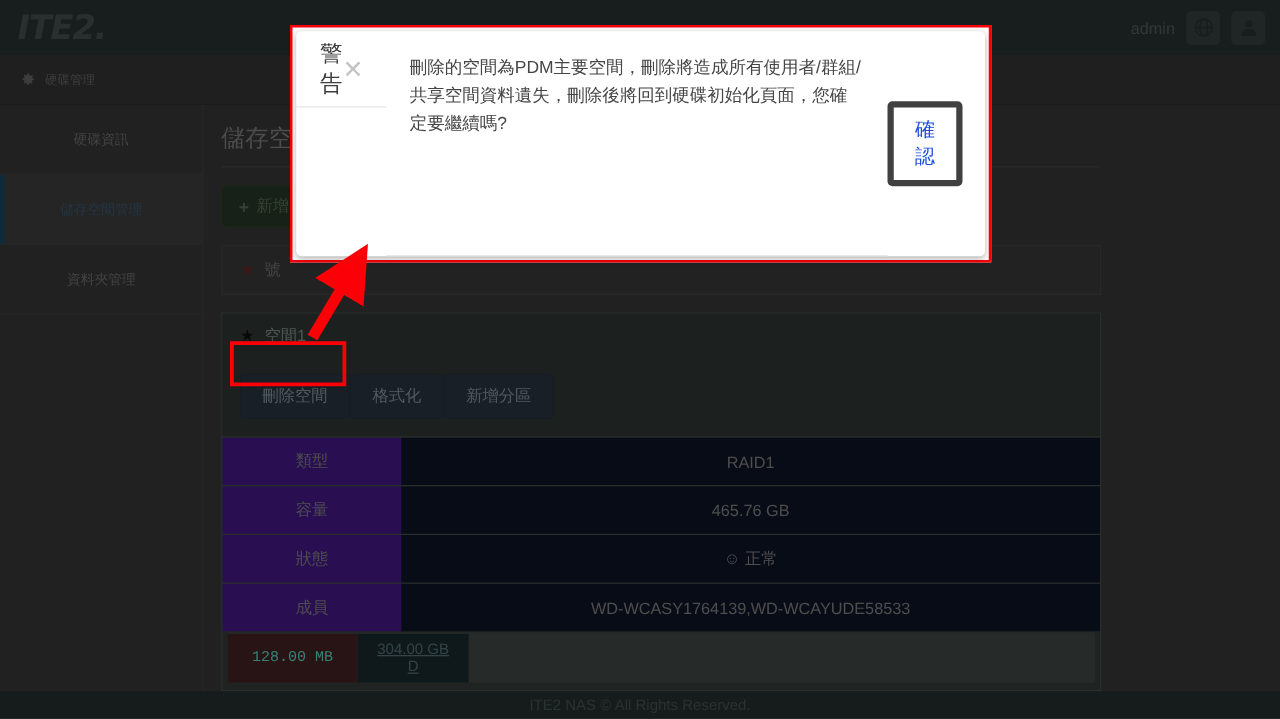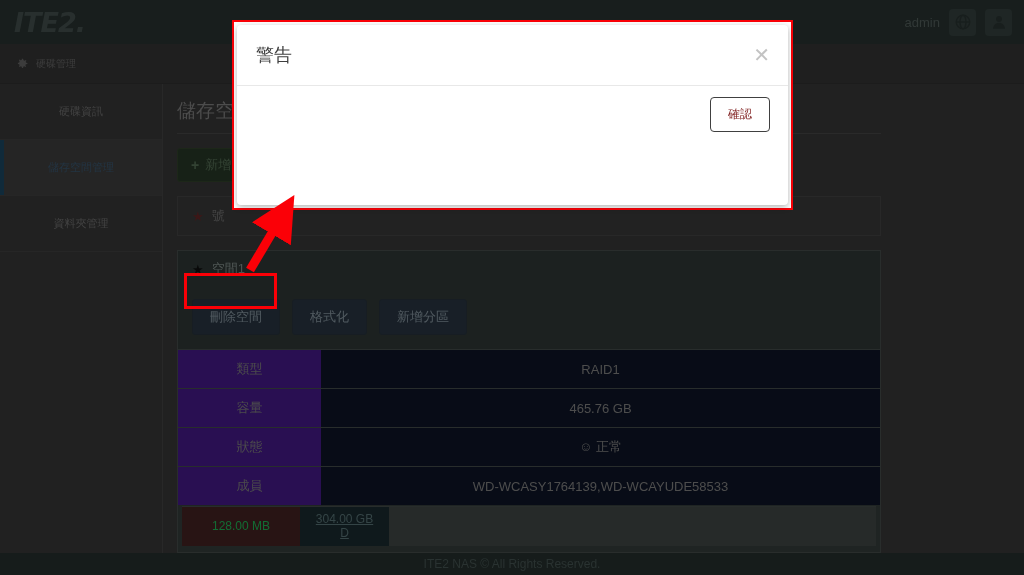--- a/index.html
+++ b/index.html
@@ -109,21 +109,21 @@
     border: 1px solid #4b5351;
     background: #394341;
   }
   .space-head {
     padding: 9px 14px; font-size: 13px; color: #8e9a97;
     display: flex; align-items: center; gap: 8px;
     background: #333d3b;
   }
   .space-head .star { color: #111; }
   .space-actions {
-    display: flex; gap: 12px;
+    display: flex; gap: 0;
     padding: 12px 14px 14px 14px;
     background: #333d3b;
     text-align: right;
   }
   .act-btn {
     background: #2c3a48; color: #93a3ae;
     border: 1px solid #2a3641;
     border-radius: 3px;
     padding: 8px 17px; font-size: 13px;
     position: relative;
@@ -142,21 +142,21 @@
     display: flex; height: 40px;
     margin: 1px 4px 6px 4px;
     border-top: 1px solid #4a5250;
     background: #414a48;
   }
   .part {
     display: flex; align-items: center; justify-content: center;
     font-size: 12px; line-height: 1.15; text-align: center;
     flex-direction: column;
   }
-  .part.red { background: #4a2525; color: #22c55e; width: 118px; }
+  .part.red { background: #4a2525; color: #5eead4; width: 104px; font-family: Liberation Mono, monospace; }
   .part.blue { background: #1d2e33; color: #5f7d80; width: 89px; text-decoration: underline; }
   .part.empty { flex: 1; background: #454d4b; }
 
   
   .footer {
     position: absolute; left: 0; bottom: 0; width: 1024px; height: 22px;
     background: #283432; color: #4c5b59;
     font-size: 12px; display: flex; align-items: center; justify-content: center;
   }
 
@@ -170,21 +170,21 @@
   .modal-outline {
     position: absolute; left: 232px; top: 20px;
     width: 561px; height: 190px;
     border: 2px solid #fb0007;
     background: #fff;
   }
   .modal {
     position: absolute; inset: 3px;
     background: #ffffff;
     border-radius: 4px;
-    display: flex; flex-direction: column;
+    display: flex; flex-direction: row;
     box-shadow: 0 2px 6px rgba(0,0,0,.3);
   }
   .modal-head {
     height: 61px; flex: 0 0 61px;
     border-bottom: 1px solid #e8e8e8;
     display: flex; align-items: center;
     padding: 0 18px 0 19px;
   }
   .modal-title { font-size: 18px; color: #3e3e3e; }
   .modal-x {
@@ -196,23 +196,23 @@
     padding: 17px 19px 13px 19px;
     font-size: 14px; color: #454545; line-height: 1.62;
     border-bottom: 1px solid #e8e8e8;
   }
   .modal-foot {
     flex: 0 0 56px;
     display: flex; align-items: center; justify-content: flex-end;
     padding-right: 18px;
   }
   .btn-confirm {
-    background: #fff; color: #7f1d1d;
-    border: 1px solid #404040; border-radius: 4px;
-    padding: 8px 17px; font-size: 12px;
+    background: #fff; color: #1d4ed8;
+    border: 5px solid #404040; border-radius: 4px;
+    padding: 8px 17px; font-size: 16px;
   }
 
   
   .hl-box {
     position: absolute;
     border: 3px solid #fb0007;
     pointer-events: none;
   }
   .arrow-svg { position: absolute; left: 0; top: 0; pointer-events: none; }
 </style>
@@ -344,20 +344,21 @@
   </div>
 
   <div class="scrim"></div>
 
   <div class="modal-outline">
     <div class="modal">
       <div class="modal-head">
         <div class="modal-title">警告</div>
         <div class="modal-x">✕</div>
       </div>
+      <div class="modal-body">刪除的空間為PDM主要空間，刪除將造成所有使用者/群組/共享空間資料遺失，刪除後將回到硬碟初始化頁面，您確定要繼續嗎?</div>
       <div class="modal-foot">
         <div class="btn-confirm">
           <span>確認</span>
         </div>
       </div>
     </div>
   </div>
 
   <div class="hl-box" style="left:184px; top:273px; width:93px; height:36px;"></div>
 

